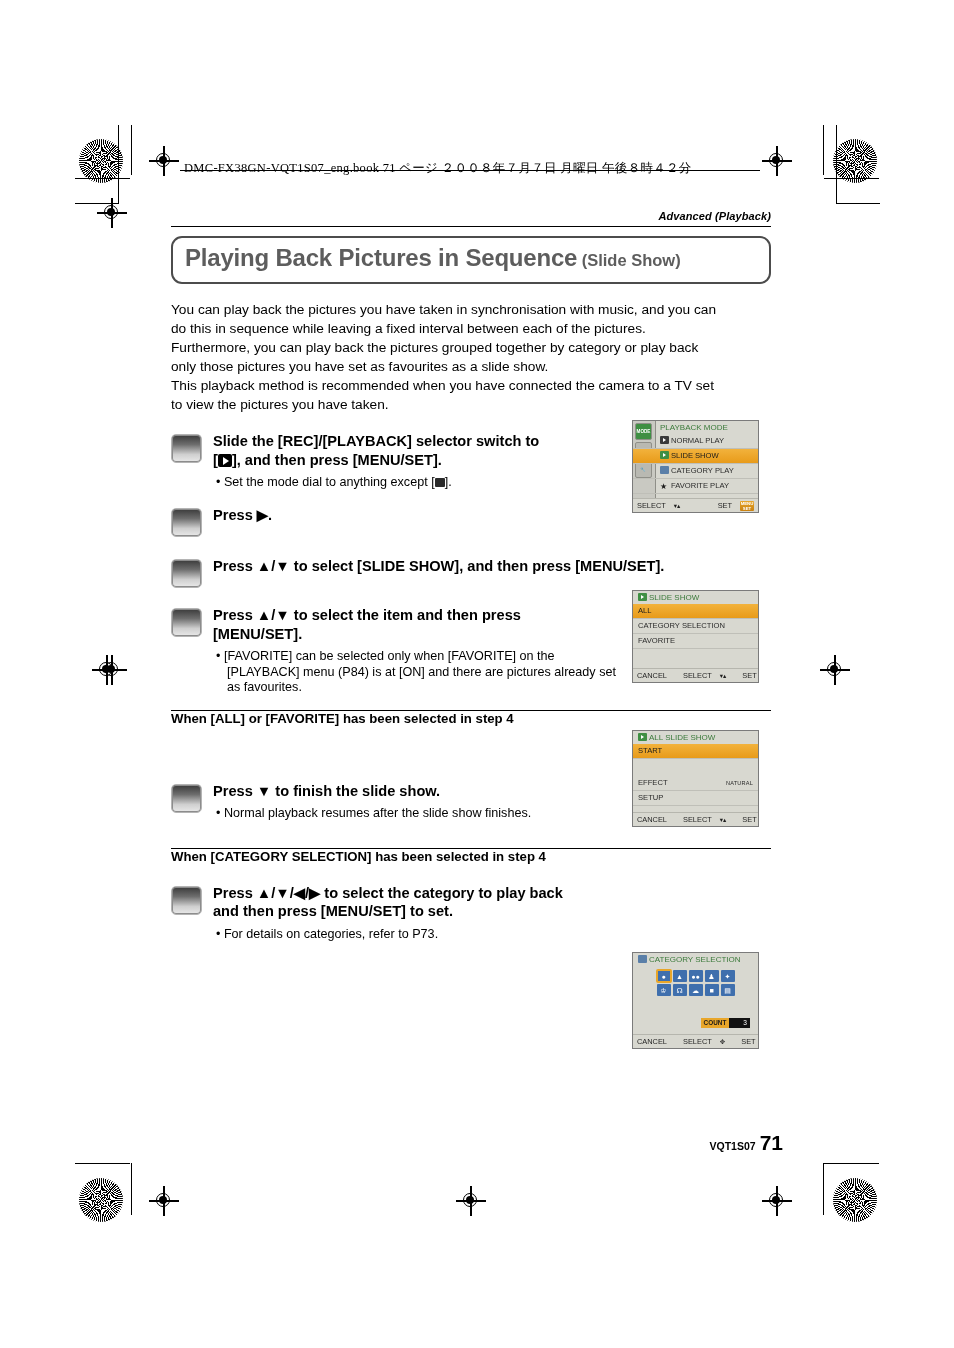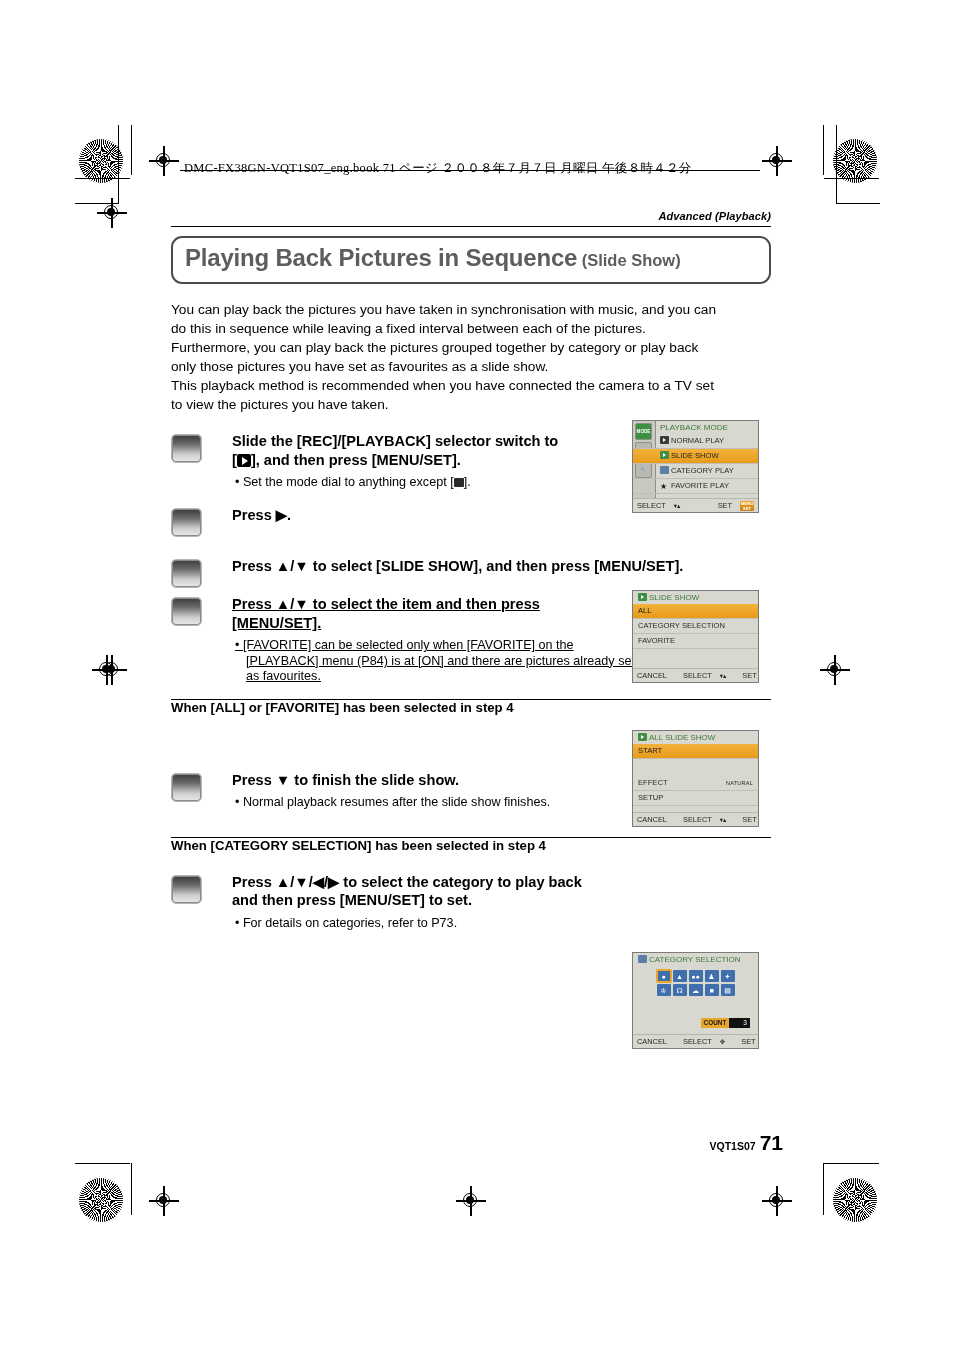--- a/index.html
+++ b/index.html
@@ -23,21 +23,21 @@
   .chaptag{text-align:right;font-size:11px;font-style:italic;font-weight:bold;color:#000;letter-spacing:0.1px;}
   .rule{border-top:1.6px solid #000;margin-top:4px;}
   .titlebox{margin-top:9px;border:2.2px solid #4c4c4c;border-radius:11px;overflow:hidden;background:#fff;}
   .titlebox .mode{font-size:14.5px;padding:7px 12px 6px;border-bottom:1px solid #9a9a9a;color:#000;}
   .modeicon{display:inline-block;width:16px;height:15px;background:#000;border-radius:2px;position:relative;vertical-align:-2px;margin-left:2px;}
   .modeicon::after{content:"";position:absolute;left:5px;top:3.5px;border-left:6px solid #fff;border-top:4px solid transparent;border-bottom:4px solid transparent;}
   .titlebox .heads{padding:6px 12px 10px;}
   .h1{font-size:24px;font-weight:bold;color:#5d5d5d;display:inline;letter-spacing:-0.2px;}
   .h1s{font-size:16.5px;font-weight:bold;color:#5d5d5d;display:inline;}
   .intro{margin-top:16px;font-size:13.7px;line-height:19px;}
-  .steprow{position:relative;display:flex;margin-top:17px;gap:19px;}
+  .steprow{position:relative;display:flex;margin-top:17px;}
   .badge{flex:0 0 auto;width:31px;height:29px;border-radius:5px;margin-right:11px;margin-top:2px;
     background:linear-gradient(180deg,#3a3a3a 0%,#6d6d6d 35%,#cfcfcf 72%,#e9e9e9 100%);
     box-shadow:0 0 0 1px #8c8c8c inset;border:1px solid #b4b4b4;box-sizing:border-box;}
   .stepbody{flex:1 1 auto;min-width:0;}
   .stepttl{font-size:14.6px;font-weight:bold;line-height:18.5px;}
   .bullet{margin-top:6px;font-size:12.6px;line-height:15.4px;padding-left:14px;text-indent:-11px;}
   .bullet::before{content:"\2022  ";}
   .sechead{font-size:13.2px;font-weight:bold;margin-top:20px;border-top:1.3px solid #000;}
   
   .lcd{position:absolute;width:127px;height:93px;background:#d8d8d0;border:1px solid #7b7b7b;
@@ -169,21 +169,21 @@
     </div>
   </div>
 
   <div class="steprow" style="margin-top:20px;">
     <div class="badge"></div>
     <div class="stepbody">
       <div class="stepttl">Press ▲/▼ to select [SLIDE SHOW], and then press [MENU/SET].</div>
     </div>
   </div>
 
-  <div class="steprow" style="margin-top:7px;text-decoration:underline;">
+  <div class="steprow" style="margin-top:18px;">
     <div class="badge"></div>
     <div class="stepbody" style="max-width:415px;">
       <div class="stepttl">Press ▲/▼ to select the item and then press<br>[MENU/SET].</div>
       <div class="bullet">[FAVORITE] can be selected only when [FAVORITE] on the [PLAYBACK] menu (P84) is at [ON] and there are pictures already set as favourites.</div>
     </div>
   </div>
 
   <div class="sechead" style="margin-top:14px;">When [ALL] or [FAVORITE] has been selected in step 4</div>
 
 

